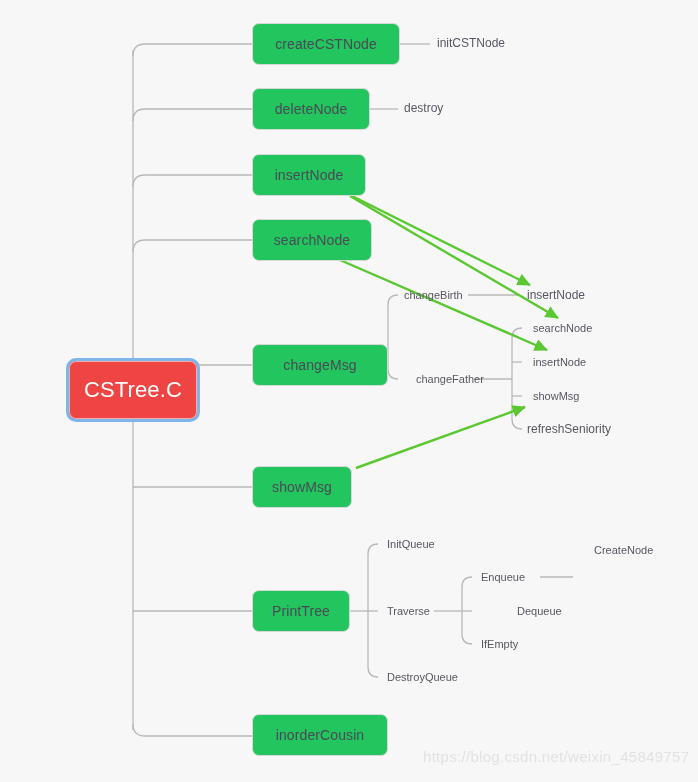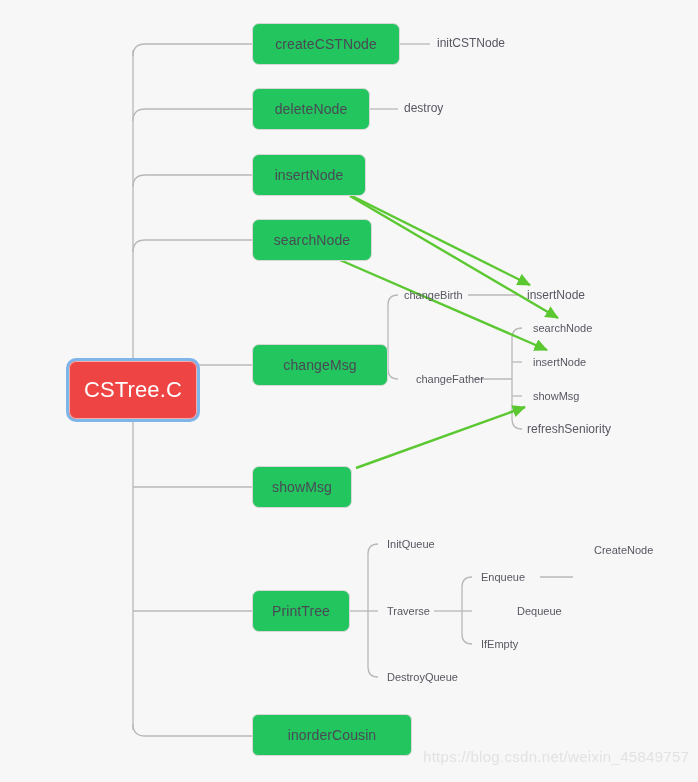--- a/index.html
+++ b/index.html
@@ -172,21 +172,21 @@
   </div>
   <div class="box" style="left:252px; top:344px; width:136px; height:42px;">
     <span>changeMsg</span>
   </div>
   <div class="box" style="left:252px; top:466px; width:100px; height:42px;">
     <span>showMsg</span>
   </div>
   <div class="box" style="left:252px; top:590px; width:98px; height:42px;">
     <span>PrintTree</span>
   </div>
-  <div class="box" style="left:252px; top:714px; width:160px; height:42px;border-radius:6px;">
+  <div class="box" style="left:252px; top:714px; width:136px; height:42px;">
     <span>inorderCousin</span>
   </div>
 
   <div class="leaf sm" style="left:437px; top:43px;">initCSTNode</div>
   <div class="leaf sm" style="left:404px; top:108px;">destroy</div>
 
   <div class="leaf" style="left:404px; top:295px;">changeBirth</div>
   <div class="leaf" style="left:416px; top:379px;">changeFather</div>
 
   <div class="leaf sm" style="left:527px; top:295px;">insertNode</div>

